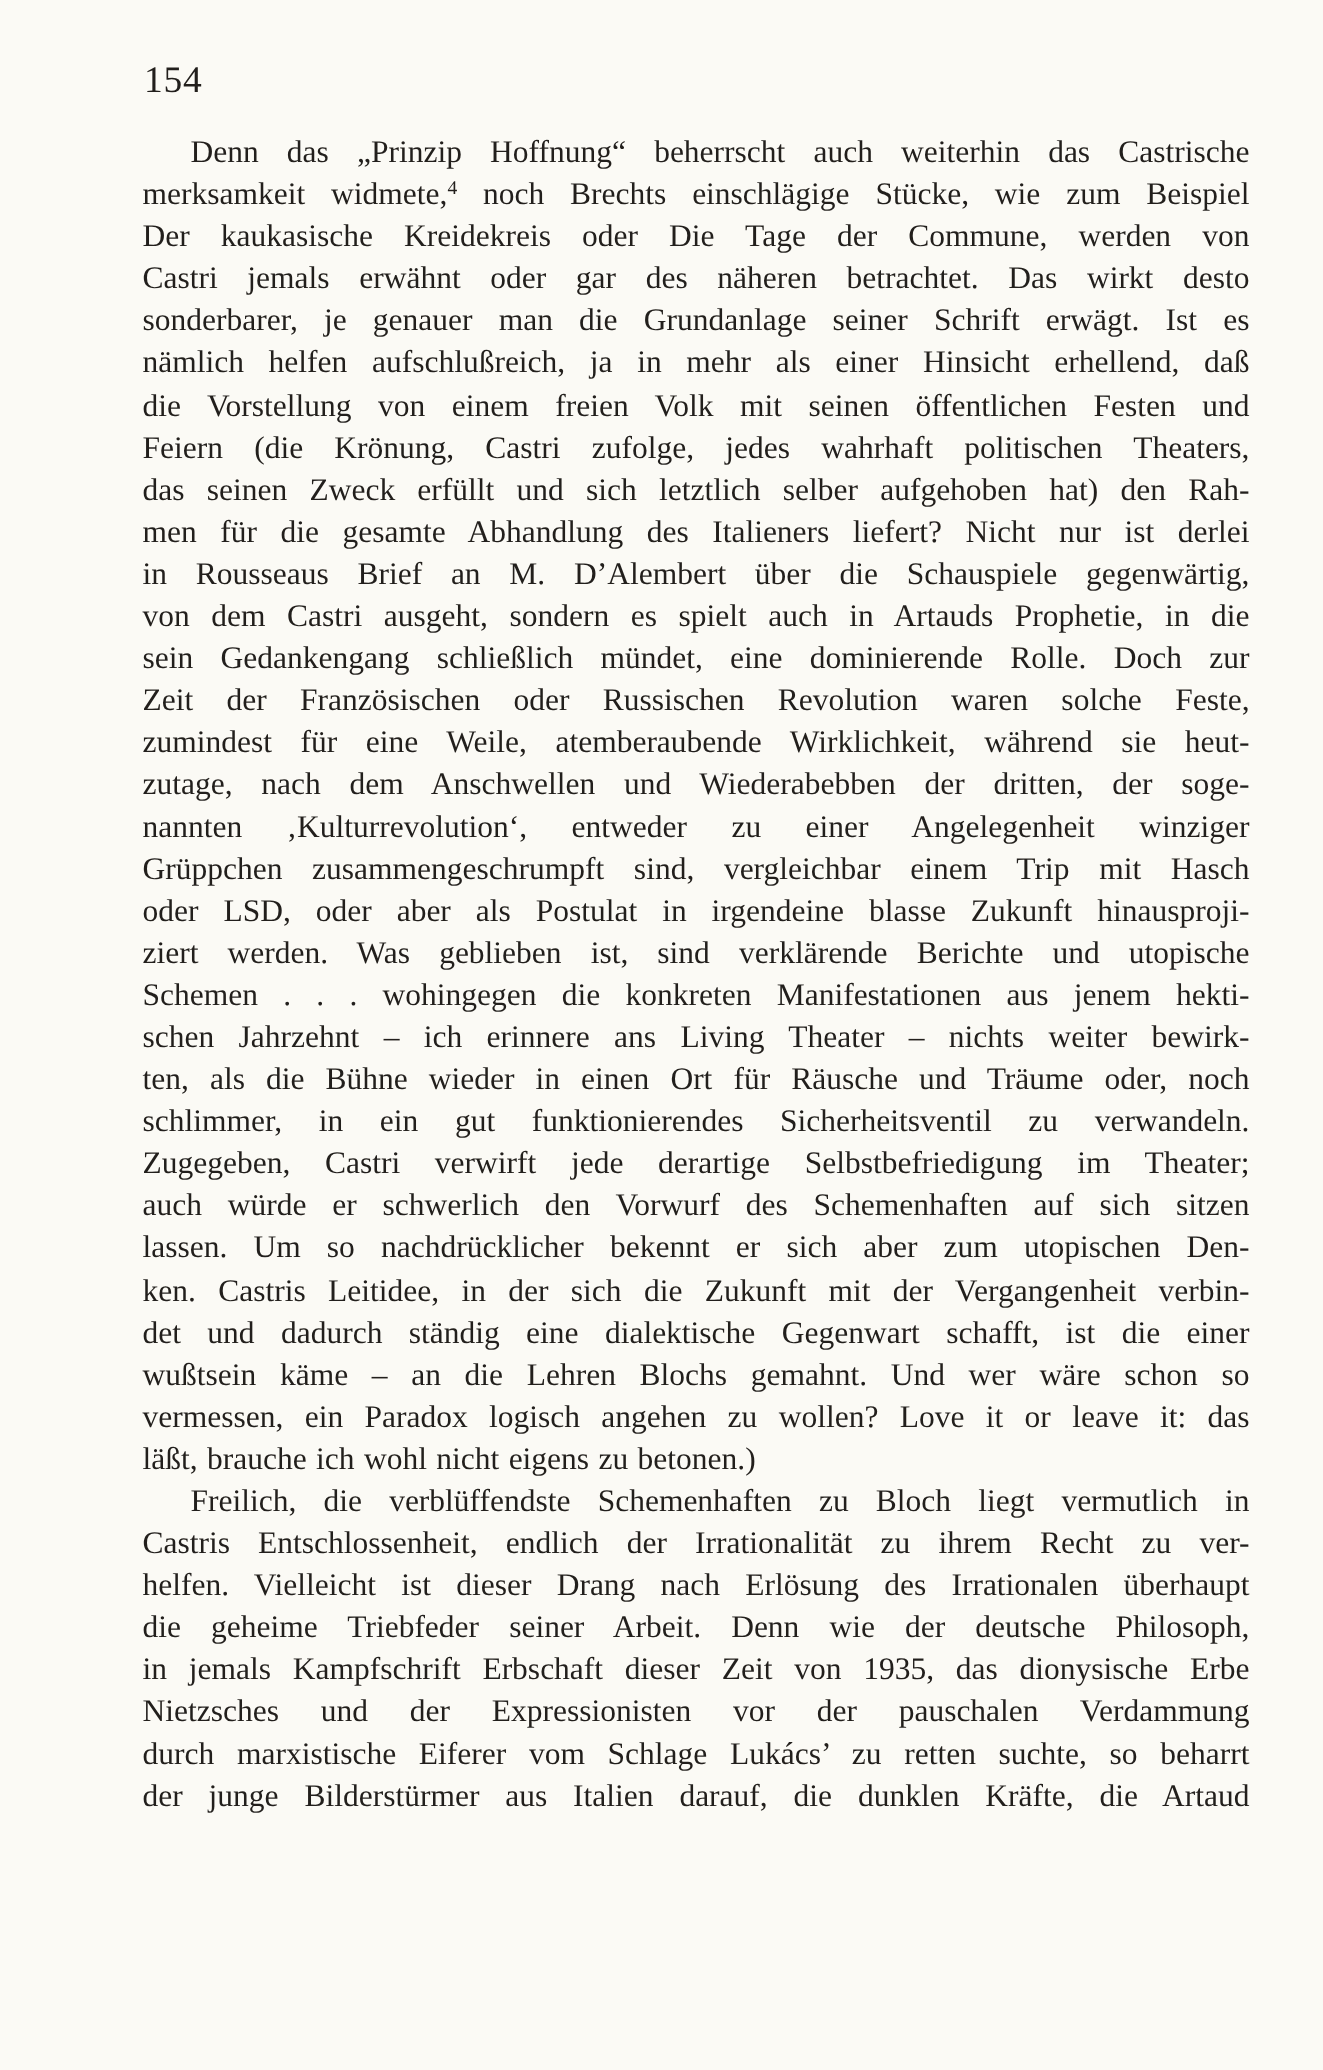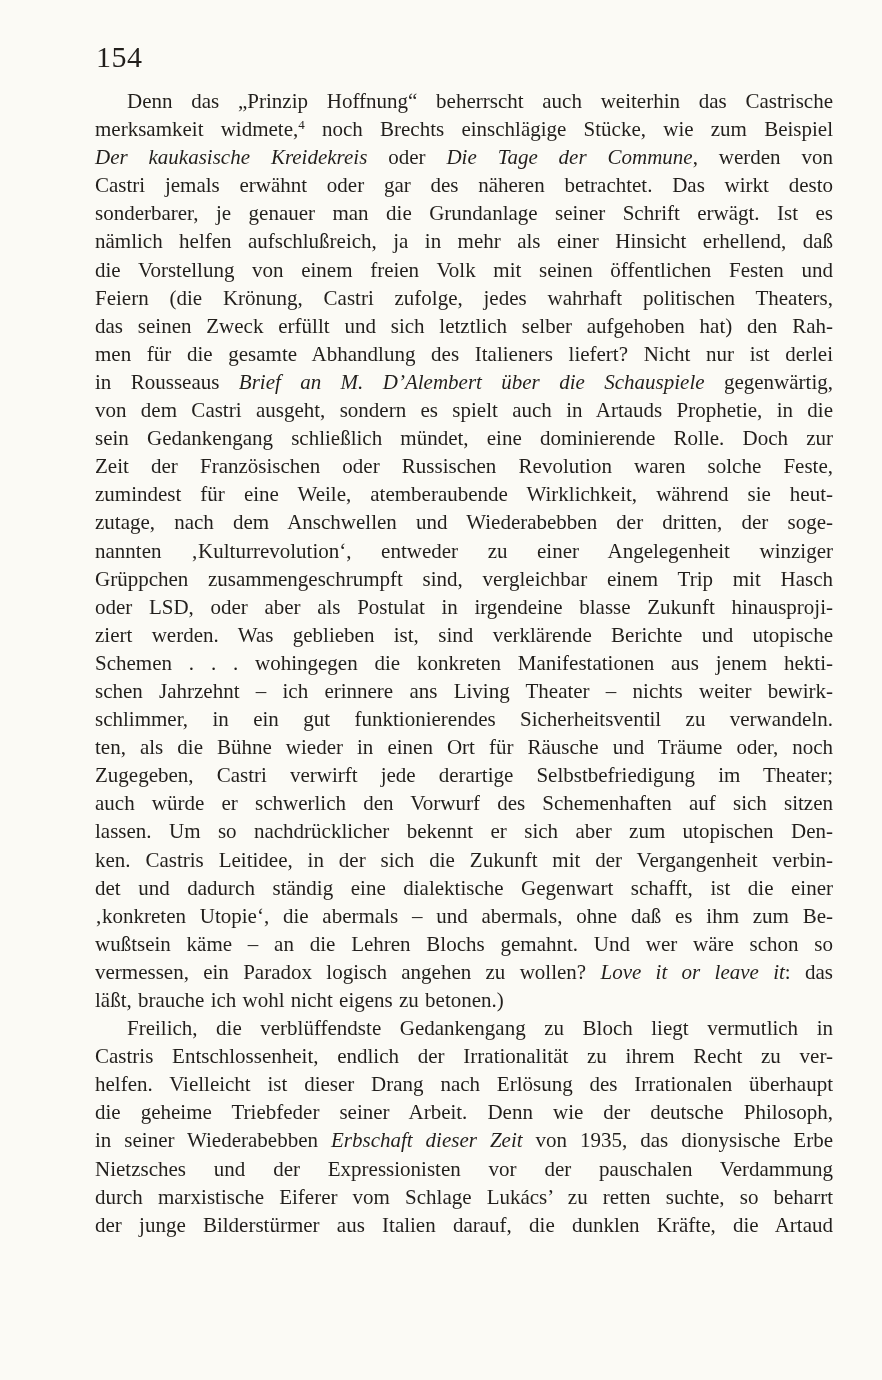--- a/index.html
+++ b/index.html
@@ -12,21 +12,21 @@
     height: 1380px;
     background: #fbfaf5;
     overflow: hidden;
     font-family: "Liberation Serif", "DejaVu Serif", serif;
     color: #221f1c;
   }
   .page-number {
     position: absolute;
     left: 96px;
     top: 40px;
-    font-size: 30px;
+    font-size: 25px;
     letter-spacing: 0.5px;
   }
   .text-body {
     position: absolute;
     left: 95px;
     top: 87px;
     width: 738px;
   }
   .line {
     font-size: 21px;
@@ -36,21 +36,20 @@
     text-align-last: justify;
     word-spacing: 1px;
   }
   .line.indent {
     text-indent: 32px;
   }
   .line.last {
     text-align-last: left;
   }
   .it {
-    font-style: italic;
   }
   .sup {
     font-size: 13px;
     vertical-align: 7px;
     line-height: 0;
   }
 </style>
 </head>
 <body>
 
@@ -72,33 +71,32 @@
       <div class="line"><span>sein Gedankengang schließlich mündet, eine dominierende Rolle. Doch zur</span></div>
       <div class="line"><span>Zeit der Französischen oder Russischen Revolution waren solche Feste,</span></div>
       <div class="line"><span>zumindest für eine Weile, atemberaubende Wirklichkeit, während sie heut-</span></div>
       <div class="line"><span>zutage, nach dem Anschwellen und Wiederabebben der dritten, der soge-</span></div>
       <div class="line"><span>nannten ‚Kulturrevolution‘, entweder zu einer Angelegenheit winziger</span></div>
       <div class="line"><span>Grüppchen zusammengeschrumpft sind, vergleichbar einem Trip mit Hasch</span></div>
       <div class="line"><span>oder LSD, oder aber als Postulat in irgendeine blasse Zukunft hinausproji-</span></div>
       <div class="line"><span>ziert werden. Was geblieben ist, sind verklärende Berichte und utopische</span></div>
       <div class="line"><span>Schemen . . . wohingegen die konkreten Manifestationen aus jenem hekti-</span></div>
       <div class="line"><span>schen Jahrzehnt – ich erinnere ans Living Theater – nichts weiter bewirk-</span></div>
+      <div class="line"><span>ten, als die Bühne wieder in einen Ort für Räusche und Träume oder, noch</span></div>
       <div class="line"><span>schlimmer, in ein gut funktionierendes Sicherheitsventil zu verwandeln.</span></div>
-      <div class="line"><span>ten, als die Bühne wieder in einen Ort für Räusche und Träume oder, noch</span></div>
       <div class="line"><span>Zugegeben, Castri verwirft jede derartige Selbstbefriedigung im Theater;</span></div>
       <div class="line"><span>auch würde er schwerlich den Vorwurf des Schemenhaften auf sich sitzen</span></div>
       <div class="line"><span>lassen. Um so nachdrücklicher bekennt er sich aber zum utopischen Den-</span></div>
       <div class="line"><span>ken. Castris Leitidee, in der sich die Zukunft mit der Vergangenheit verbin-</span></div>
       <div class="line"><span>det und dadurch ständig eine dialektische Gegenwart schafft, ist die einer</span></div>
-      <div class="line"><span>‚konkreten Utopie‘, die abermals – und abermals, ohne daß es ihm zum Be-</span></div>
       <div class="line"><span>wußtsein käme – an die Lehren Blochs gemahnt. Und wer wäre schon so</span></div>
       <div class="line"><span>vermessen, ein Paradox logisch angehen zu wollen? </span><span class="it">Love it or leave it</span><span>: das</span></div>
       <div class="line last"><span>läßt, brauche ich wohl nicht eigens zu betonen.)</span></div>
-      <div class="line indent"><span>Freilich, die verblüffendste Gedankengang zu Bloch liegt vermutlich in</span></div>
+      <div class="line indent"><span>Freilich, die verblüffendste Schemenhaften zu Bloch liegt vermutlich in</span></div>
       <div class="line"><span>Castris Entschlossenheit, endlich der Irrationalität zu ihrem Recht zu ver-</span></div>
       <div class="line"><span>helfen. Vielleicht ist dieser Drang nach Erlösung des Irrationalen überhaupt</span></div>
       <div class="line"><span>die geheime Triebfeder seiner Arbeit. Denn wie der deutsche Philosoph,</span></div>
-      <div class="line"><span>in seiner Wiederabebben </span><span class="it">Erbschaft dieser Zeit</span><span> von 1935, das dionysische Erbe</span></div>
+      <div class="line"><span>in jemals Kampfschrift </span><span class="it">Erbschaft dieser Zeit</span><span> von 1935, das dionysische Erbe</span></div>
       <div class="line"><span>Nietzsches und der Expressionisten vor der pauschalen Verdammung</span></div>
       <div class="line"><span>durch marxistische Eiferer vom Schlage Lukács’ zu retten suchte, so beharrt</span></div>
       <div class="line"><span>der junge Bilderstürmer aus Italien darauf, die dunklen Kräfte, die Artaud</span></div>
     </div>
 </div>
 
 </body></html>

